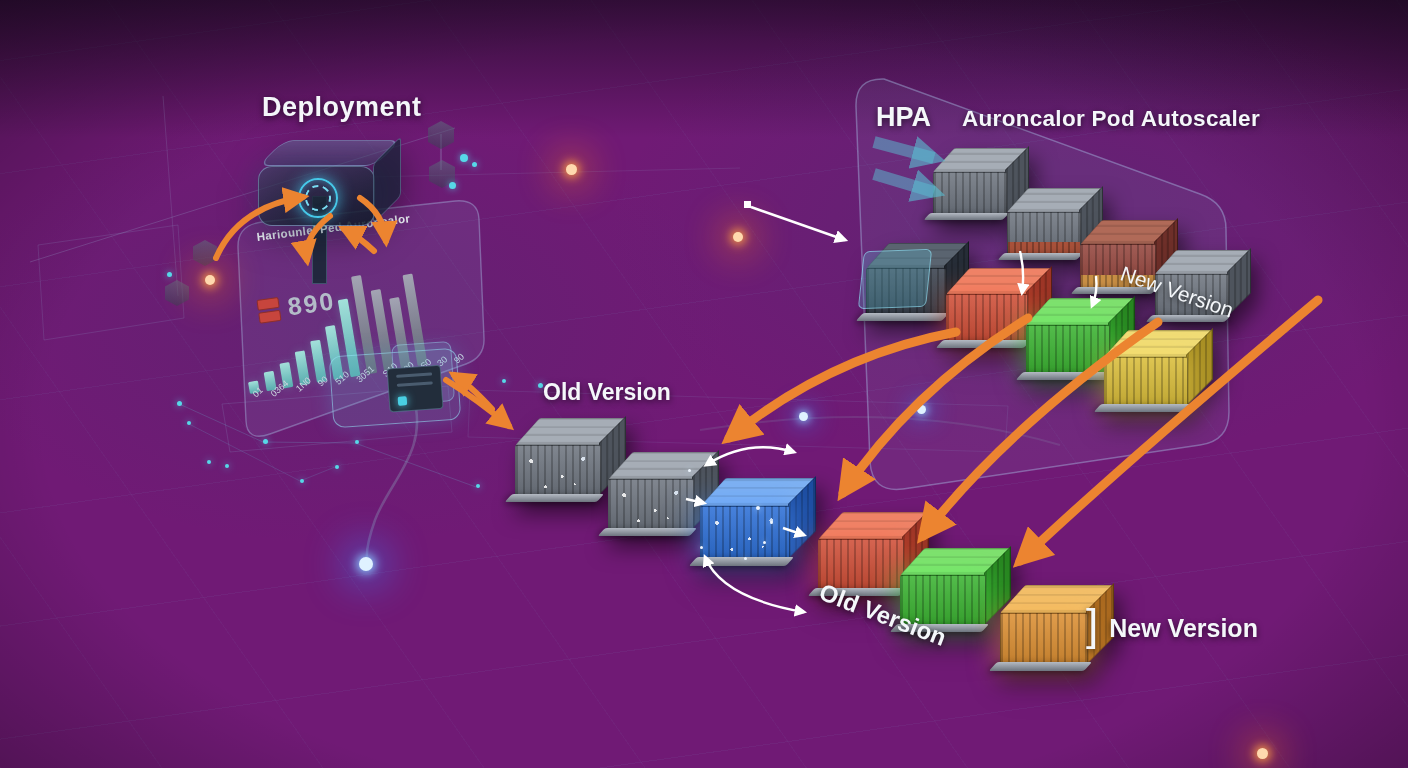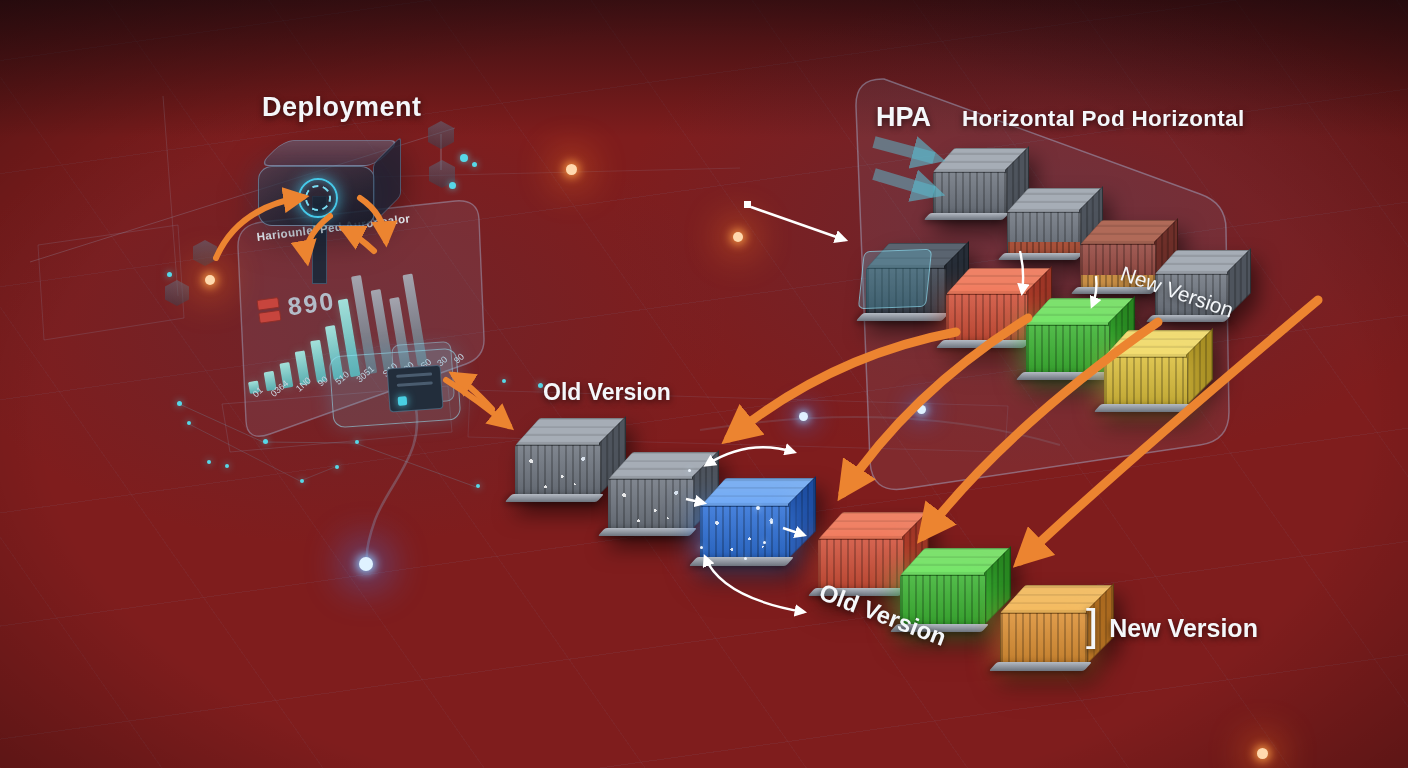--- a/index.html
+++ b/index.html
@@ -1,17 +1,17 @@
 <!DOCTYPE html>
 <html><head>
 <meta charset="utf-8">
 <style>
   html,body{margin:0;padding:0;background:#06090f;}
   #stage{position:relative;width:1408px;height:768px;overflow:hidden;
-         background:#7f1d1d;font-family:"Liberation Sans",sans-serif;color:#f4f7fa;}
+         background:#701a75;font-family:"Liberation Sans",sans-serif;color:#f4f7fa;}
   
   .gridfx{position:absolute;inset:0;z-index:0;
     background-image:
       repeating-linear-gradient(352deg, rgba(125,160,205,.07) 0 1px, transparent 1px 112px),
       repeating-linear-gradient(55deg,  rgba(125,160,205,.05) 0 1px, transparent 1px 132px);}
   .hazefx{position:absolute;inset:0;z-index:0;
     background:
       radial-gradient(620px 340px at 74% 30%, rgba(42,70,108,.22), transparent 70%),
       radial-gradient(560px 320px at 24% 42%, rgba(40,66,100,.18), transparent 70%),
       linear-gradient(180deg, rgba(2,4,9,.55) 0%, transparent 18%),
@@ -200,21 +200,21 @@
   <div class="glassbox">
     <div class="pane"></div>
     <div class="nodebox">
         <i></i>
         <i></i>
         <span class="chip"></span>
       </div>
   </div>
 
   <div class="lbl t-hpa">HPA</div>
-  <div class="lbl t-hpatitle">Horizontal Pod Horizontal</div>
+  <div class="lbl t-hpatitle">Auroncalor Pod Autoscaler</div>
   <div class="lbl t-newpanel">New Version</div>
 
   <div class="crate gray" style="--w:72px;left:933px;top:148px;">
       <div class="c-top"></div>
       <div class="c-side"></div>
       <div class="c-front"></div>
       <div class="c-base"></div>
     </div>
   <div class="crate grayband band" style="--w:72px;left:1007px;top:188px;">
       <div class="c-top"></div>

